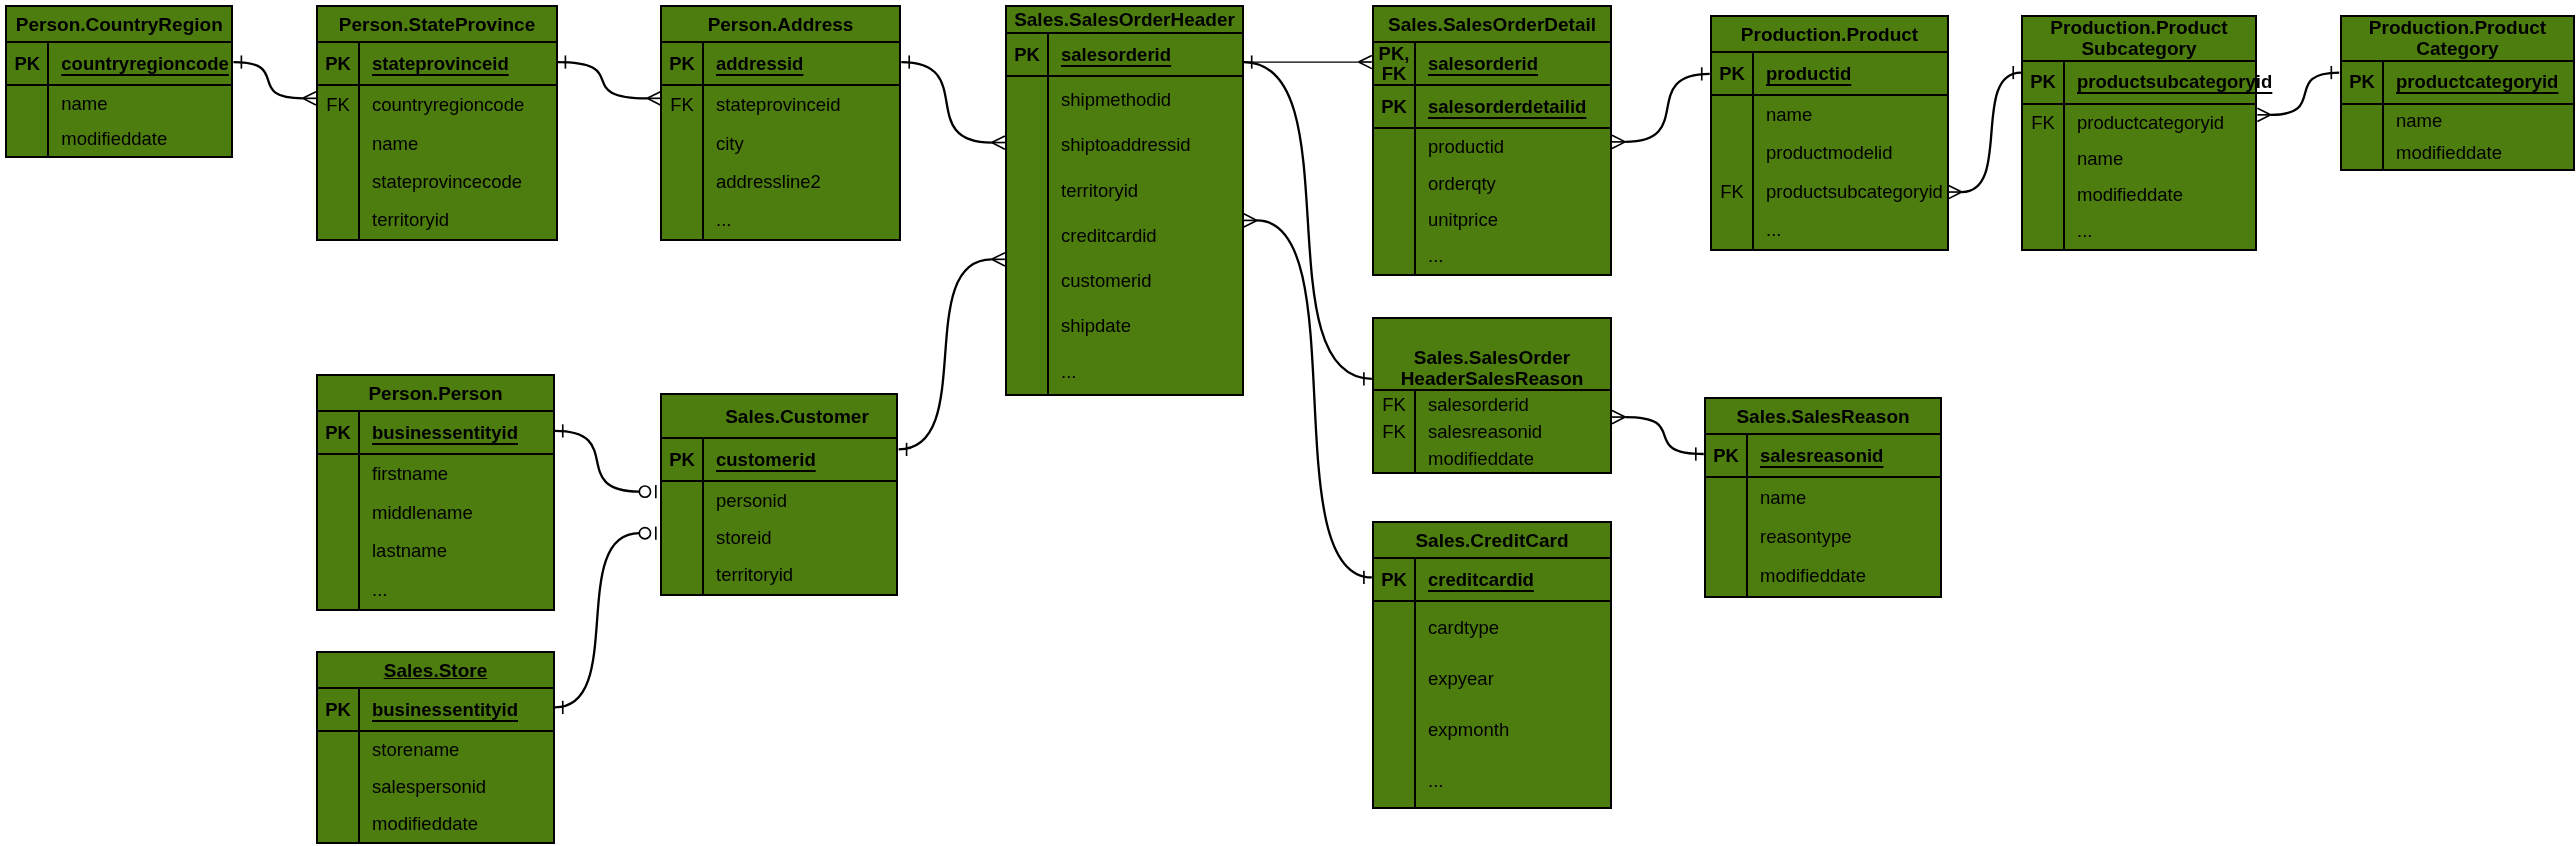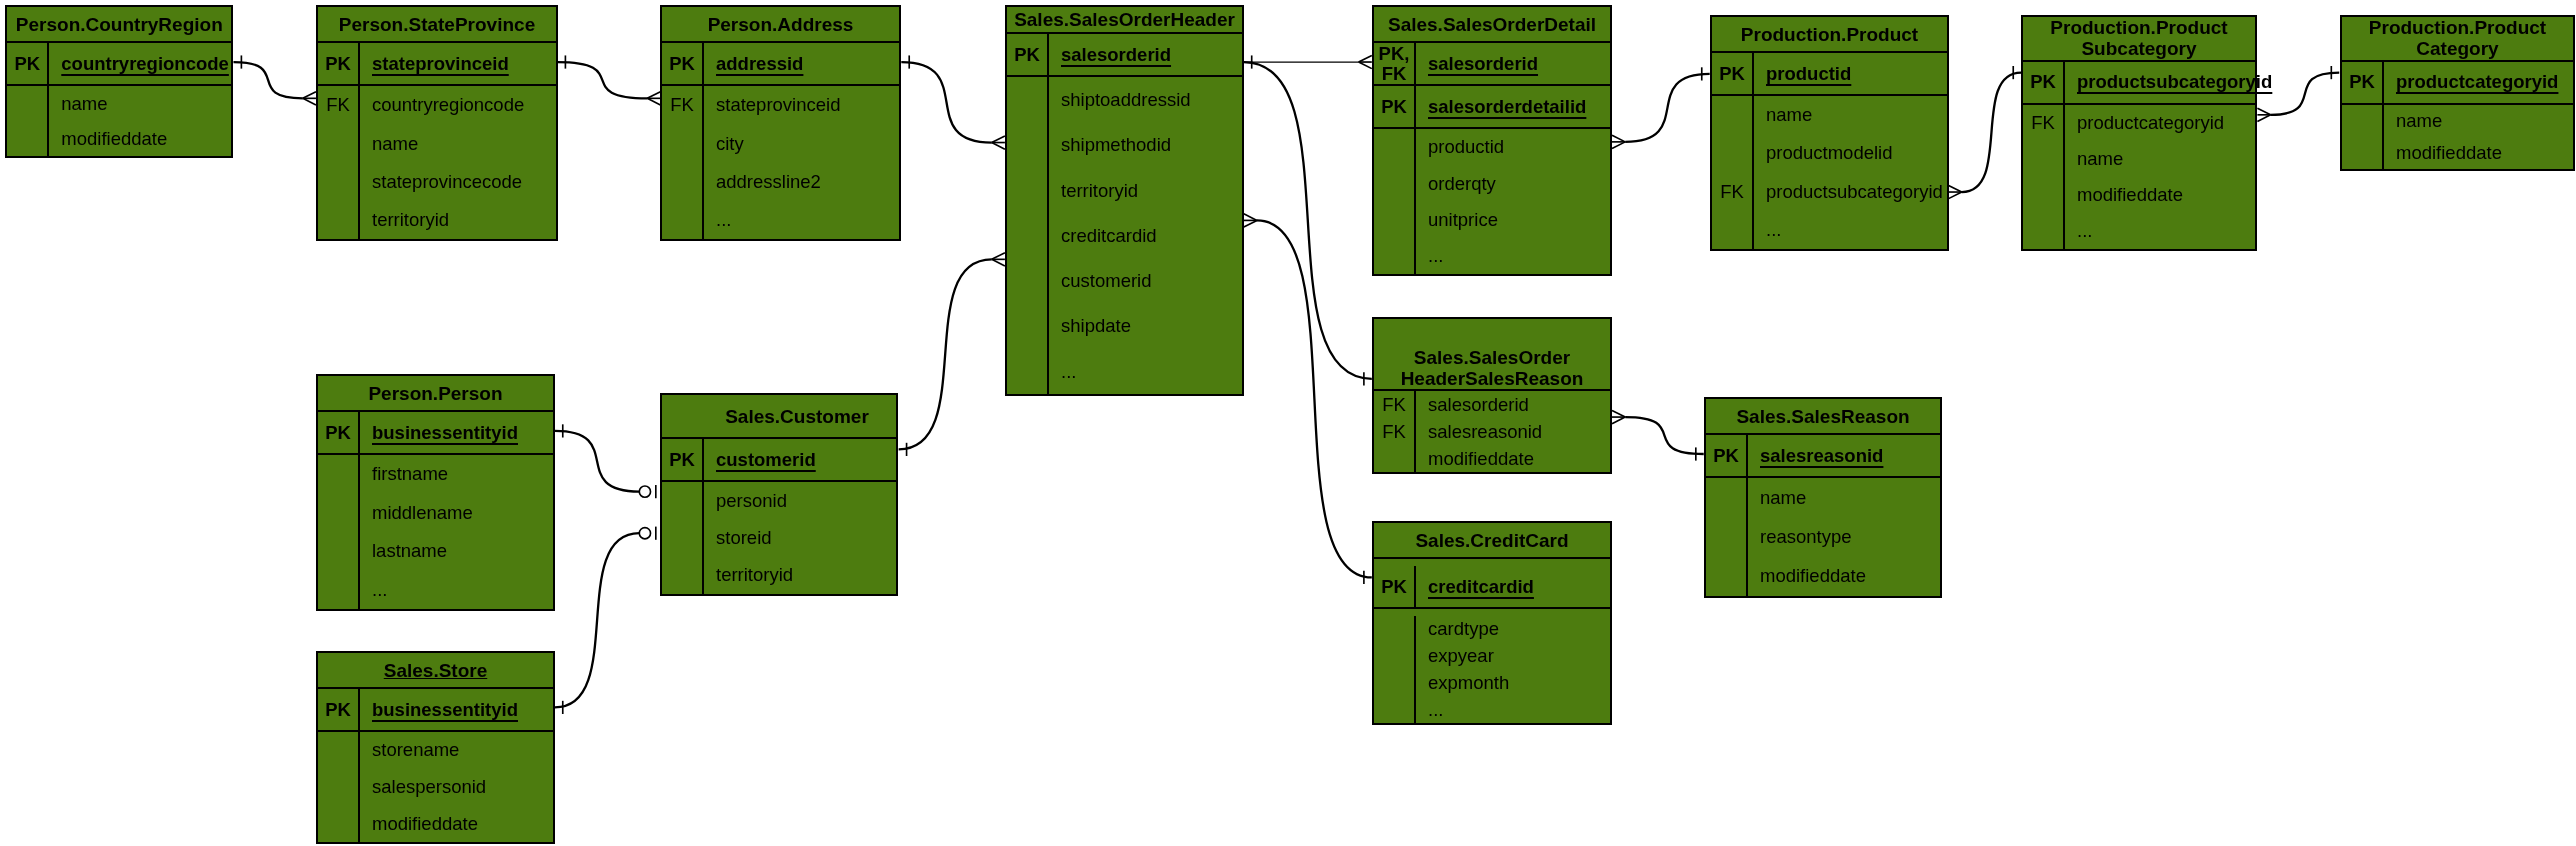--- a/index.html
+++ b/index.html
@@ -199,25 +199,25 @@
       </div>
       <div class="entity" style="left: 1005px; top: 5.3px; width: 239px; height: 391px;">
         <div class="entity-title" style="height: 27px;">Sales.SalesOrderHeader</div>
         <div class="key-row" style="height: 43px;">
           <div class="tag-cell">PK</div>
           <div class="field-cell">salesorderid</div>
         </div>
         <div class="body-section">
           <div class="body-row">
             <div class="tag-cell"></div>
+            <div class="field-cell">shipmethodid</div>
+          </div>
+          <div class="body-row">
+            <div class="tag-cell"></div>
             <div class="field-cell">shiptoaddressid</div>
-          </div>
-          <div class="body-row">
-            <div class="tag-cell"></div>
-            <div class="field-cell">shipmethodid</div>
           </div>
           <div class="body-row">
             <div class="tag-cell"></div>
             <div class="field-cell">territoryid</div>
           </div>
           <div class="body-row">
             <div class="tag-cell"></div>
             <div class="field-cell">creditcardid</div>
           </div>
           <div class="body-row">
@@ -432,21 +432,21 @@
           <div class="body-row">
             <div class="tag-cell"></div>
             <div class="field-cell">reasontype</div>
           </div>
           <div class="body-row">
             <div class="tag-cell"></div>
             <div class="field-cell">modifieddate</div>
           </div>
         </div>
       </div>
-      <div class="entity" style="left: 1372px; top: 521px; width: 240px; height: 204px; gap: 7px;">
+      <div class="entity" style="left: 1372px; top: 521px; width: 240px; height: 288px;">
         <div class="entity-title" style="height: 36px;">Sales.CreditCard</div>
         <div class="key-row" style="height: 43px;">
           <div class="tag-cell">PK</div>
           <div class="field-cell">creditcardid</div>
         </div>
         <div class="body-section">
           <div class="body-row">
             <div class="tag-cell"></div>
             <div class="field-cell">cardtype</div>
           </div>

